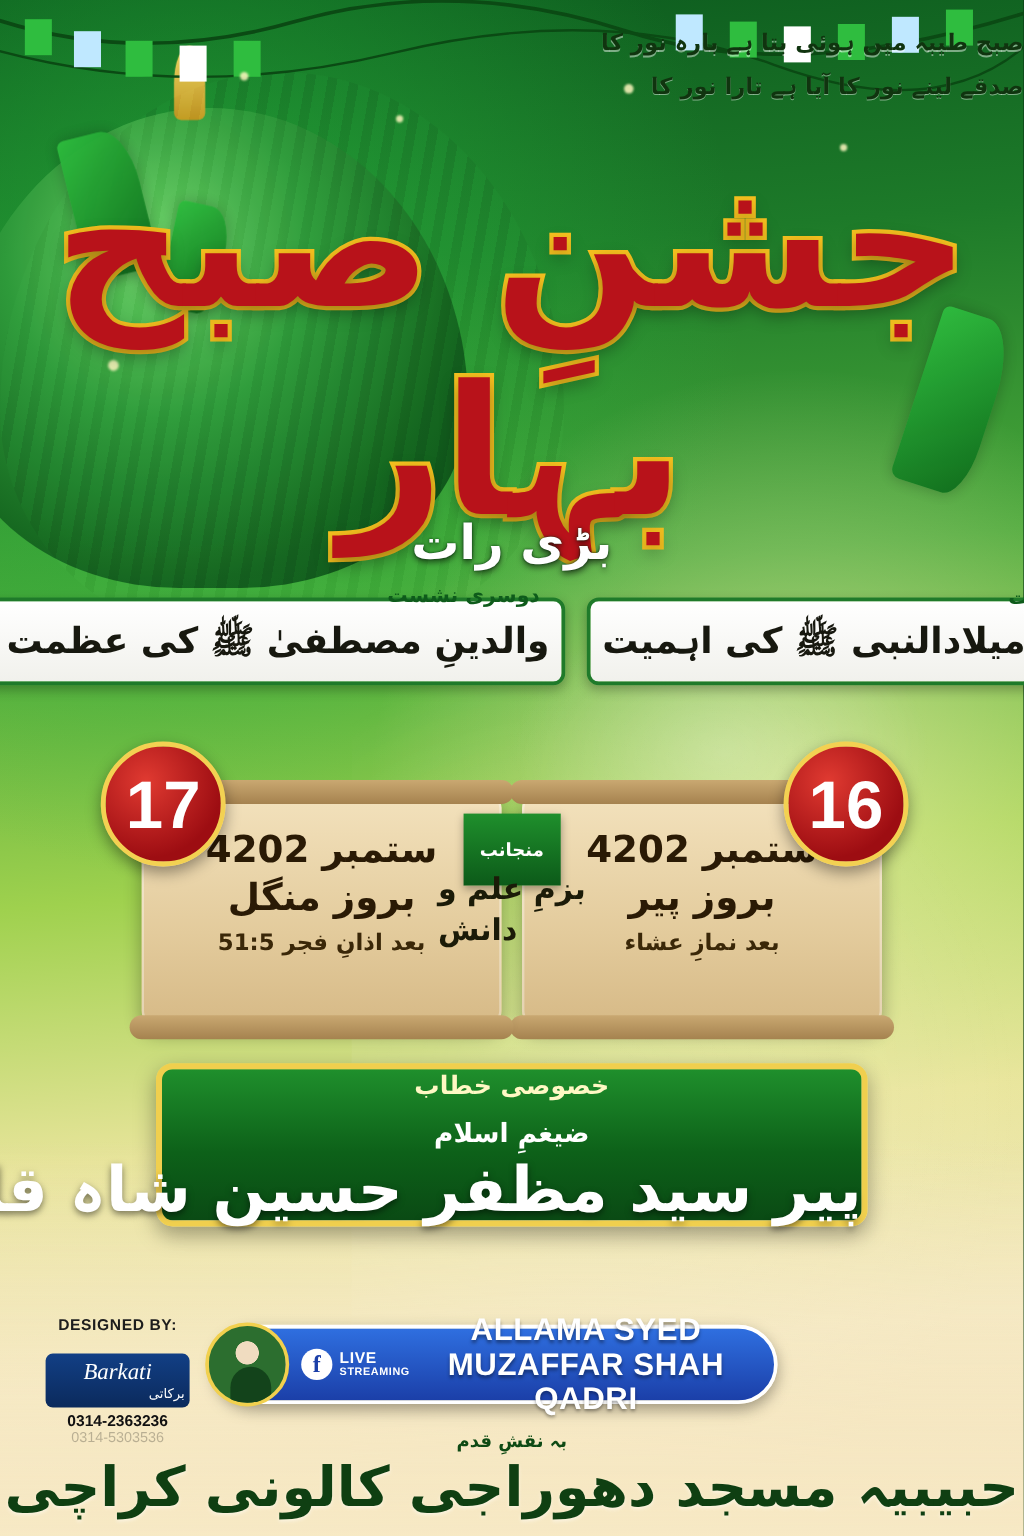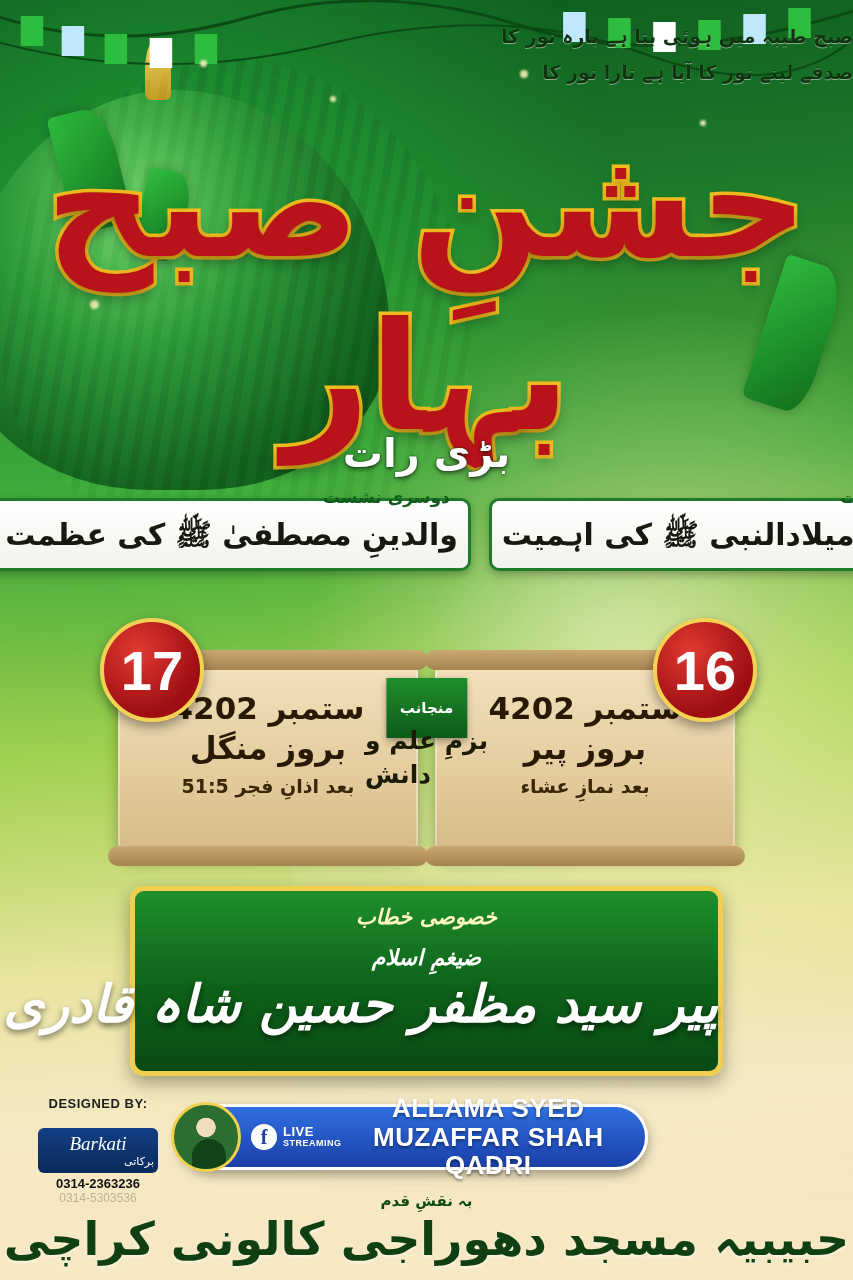--- a/index.html
+++ b/index.html
@@ -150,44 +150,43 @@
 
   .daybadge {
     position: absolute; top: -18px; width: 104px; height: 104px; border-radius: 50%;
     background: radial-gradient(circle at 35% 30%, #e03a31, #9d0d12 70%);
     border: 4px solid #f3d152;
     color: #fff; font-size: 56px; font-weight: bold;
     display: flex; align-items: center; justify-content: center;
     box-shadow: 0 5px 12px rgba(0,0,0,.4);
   }
   .daybadge.b16 { right: 96px; }
-  .daybadge.b17 { left: 100px; text-align: center; }
+  .daybadge.b17 { left: 84px; text-align: center; }
 
   .ribbon {
     position: absolute; left: 50%; top: 42px; transform: translateX(-50%);
     background: linear-gradient(#1f8f2c, #0c5a19);
     color: #fff; font-size: 15px; font-weight: bold;
     padding: 21px 14px; border-radius: 0;
     box-shadow: 0 3px 7px rgba(0,0,0,.35);
   }
   .midtext {
     position: absolute; left: 50%; top: 88px; transform: translateX(-50%);
     text-align: left; font-size: 25px; font-weight: bold; color: #1b1b08;
     line-height: 1.35; white-space: nowrap;
   }
 
   .speakerpanel {
-    position: absolute; left: 130px; right: 130px; top: 886px; height: 190px;
+    position: absolute; left: 130px; right: 130px; top: 886px; height: 136px;
     background: linear-gradient(#1f8f2c, #0d6119 55%, #0a4a14);
     border: 5px solid #f0cf4e;
     border-radius: 14px;
     box-shadow: 0 7px 18px rgba(0,0,0,.35);
-    padding-top: 14px;
+    padding-top: 2px;
     text-align: center;
-    font-style: italic;
   }
   .speakerpanel .kh { font-size: 21px; font-weight: bold; color: #fff8c4; }
   .speakerpanel .tag { font-size: 22px; font-weight: bold; color: #ffffff; margin-top: 16px; }
   .speakerpanel .name {
     font-size: 52px; font-weight: bold; color: #ffffff; line-height: 1.25; margin-top: 2px;
     text-shadow: 0 3px 6px rgba(0,0,0,.5);
     white-space: nowrap;
   }
 
   .designed {

